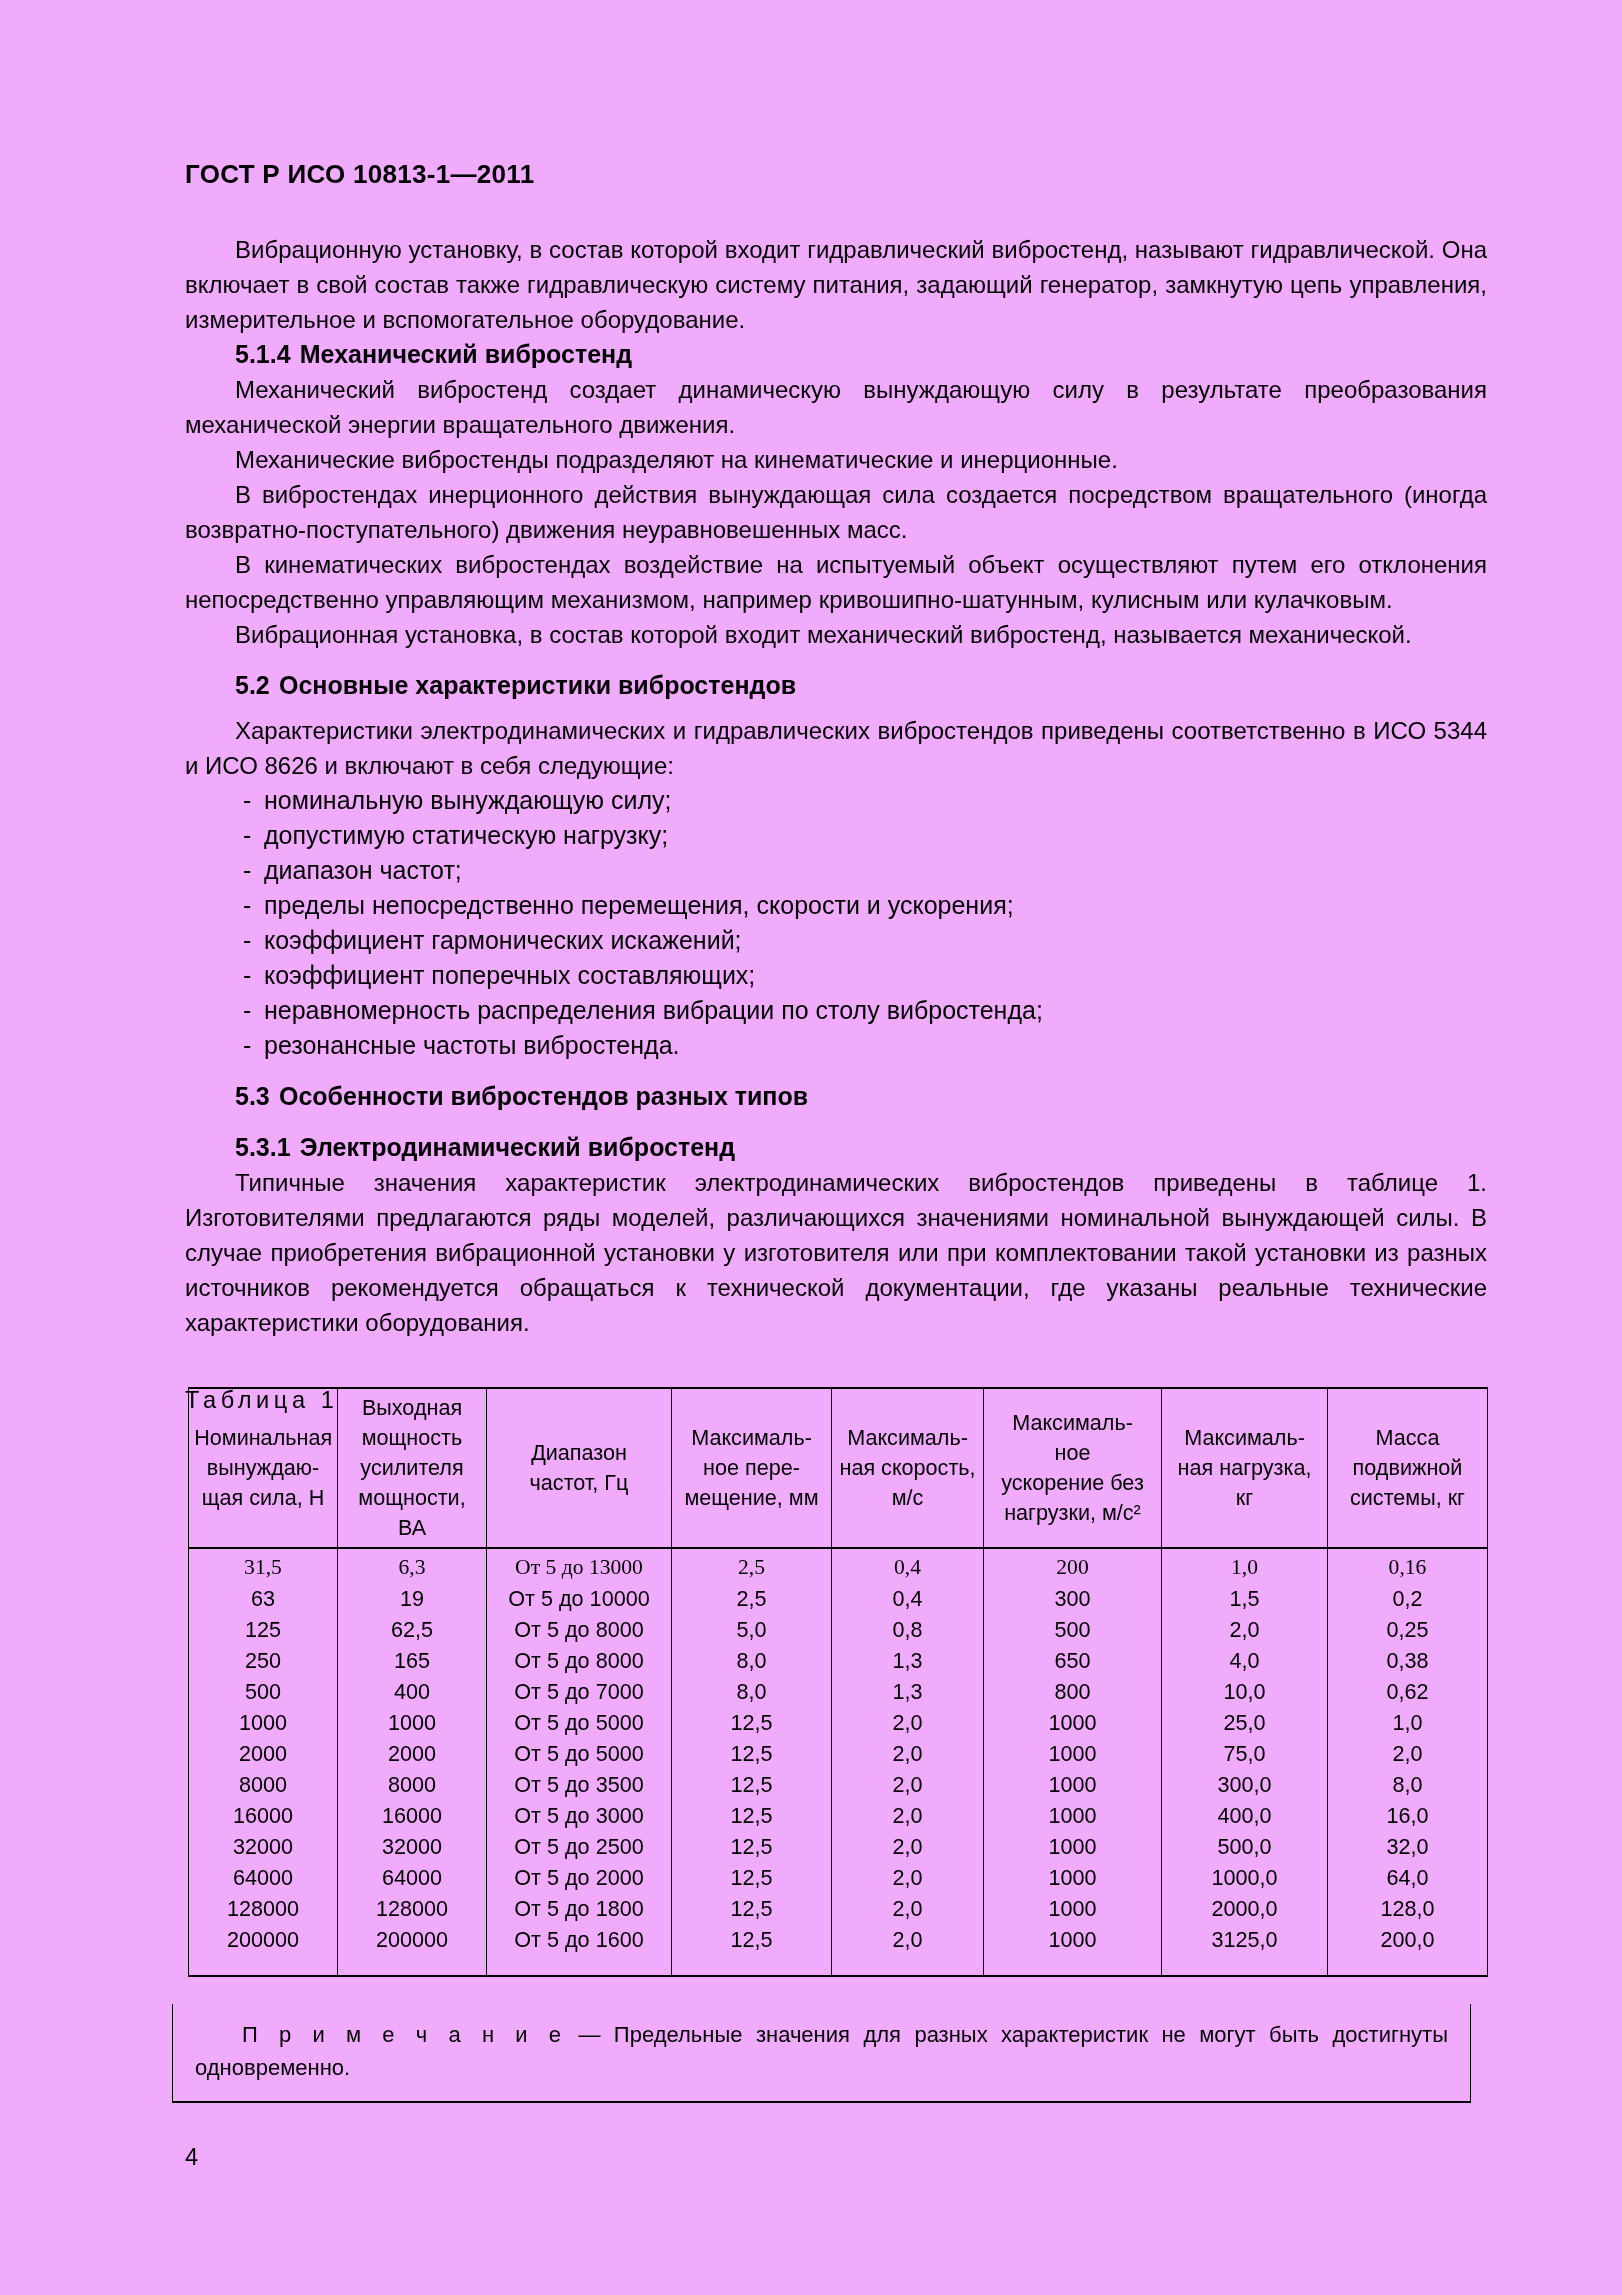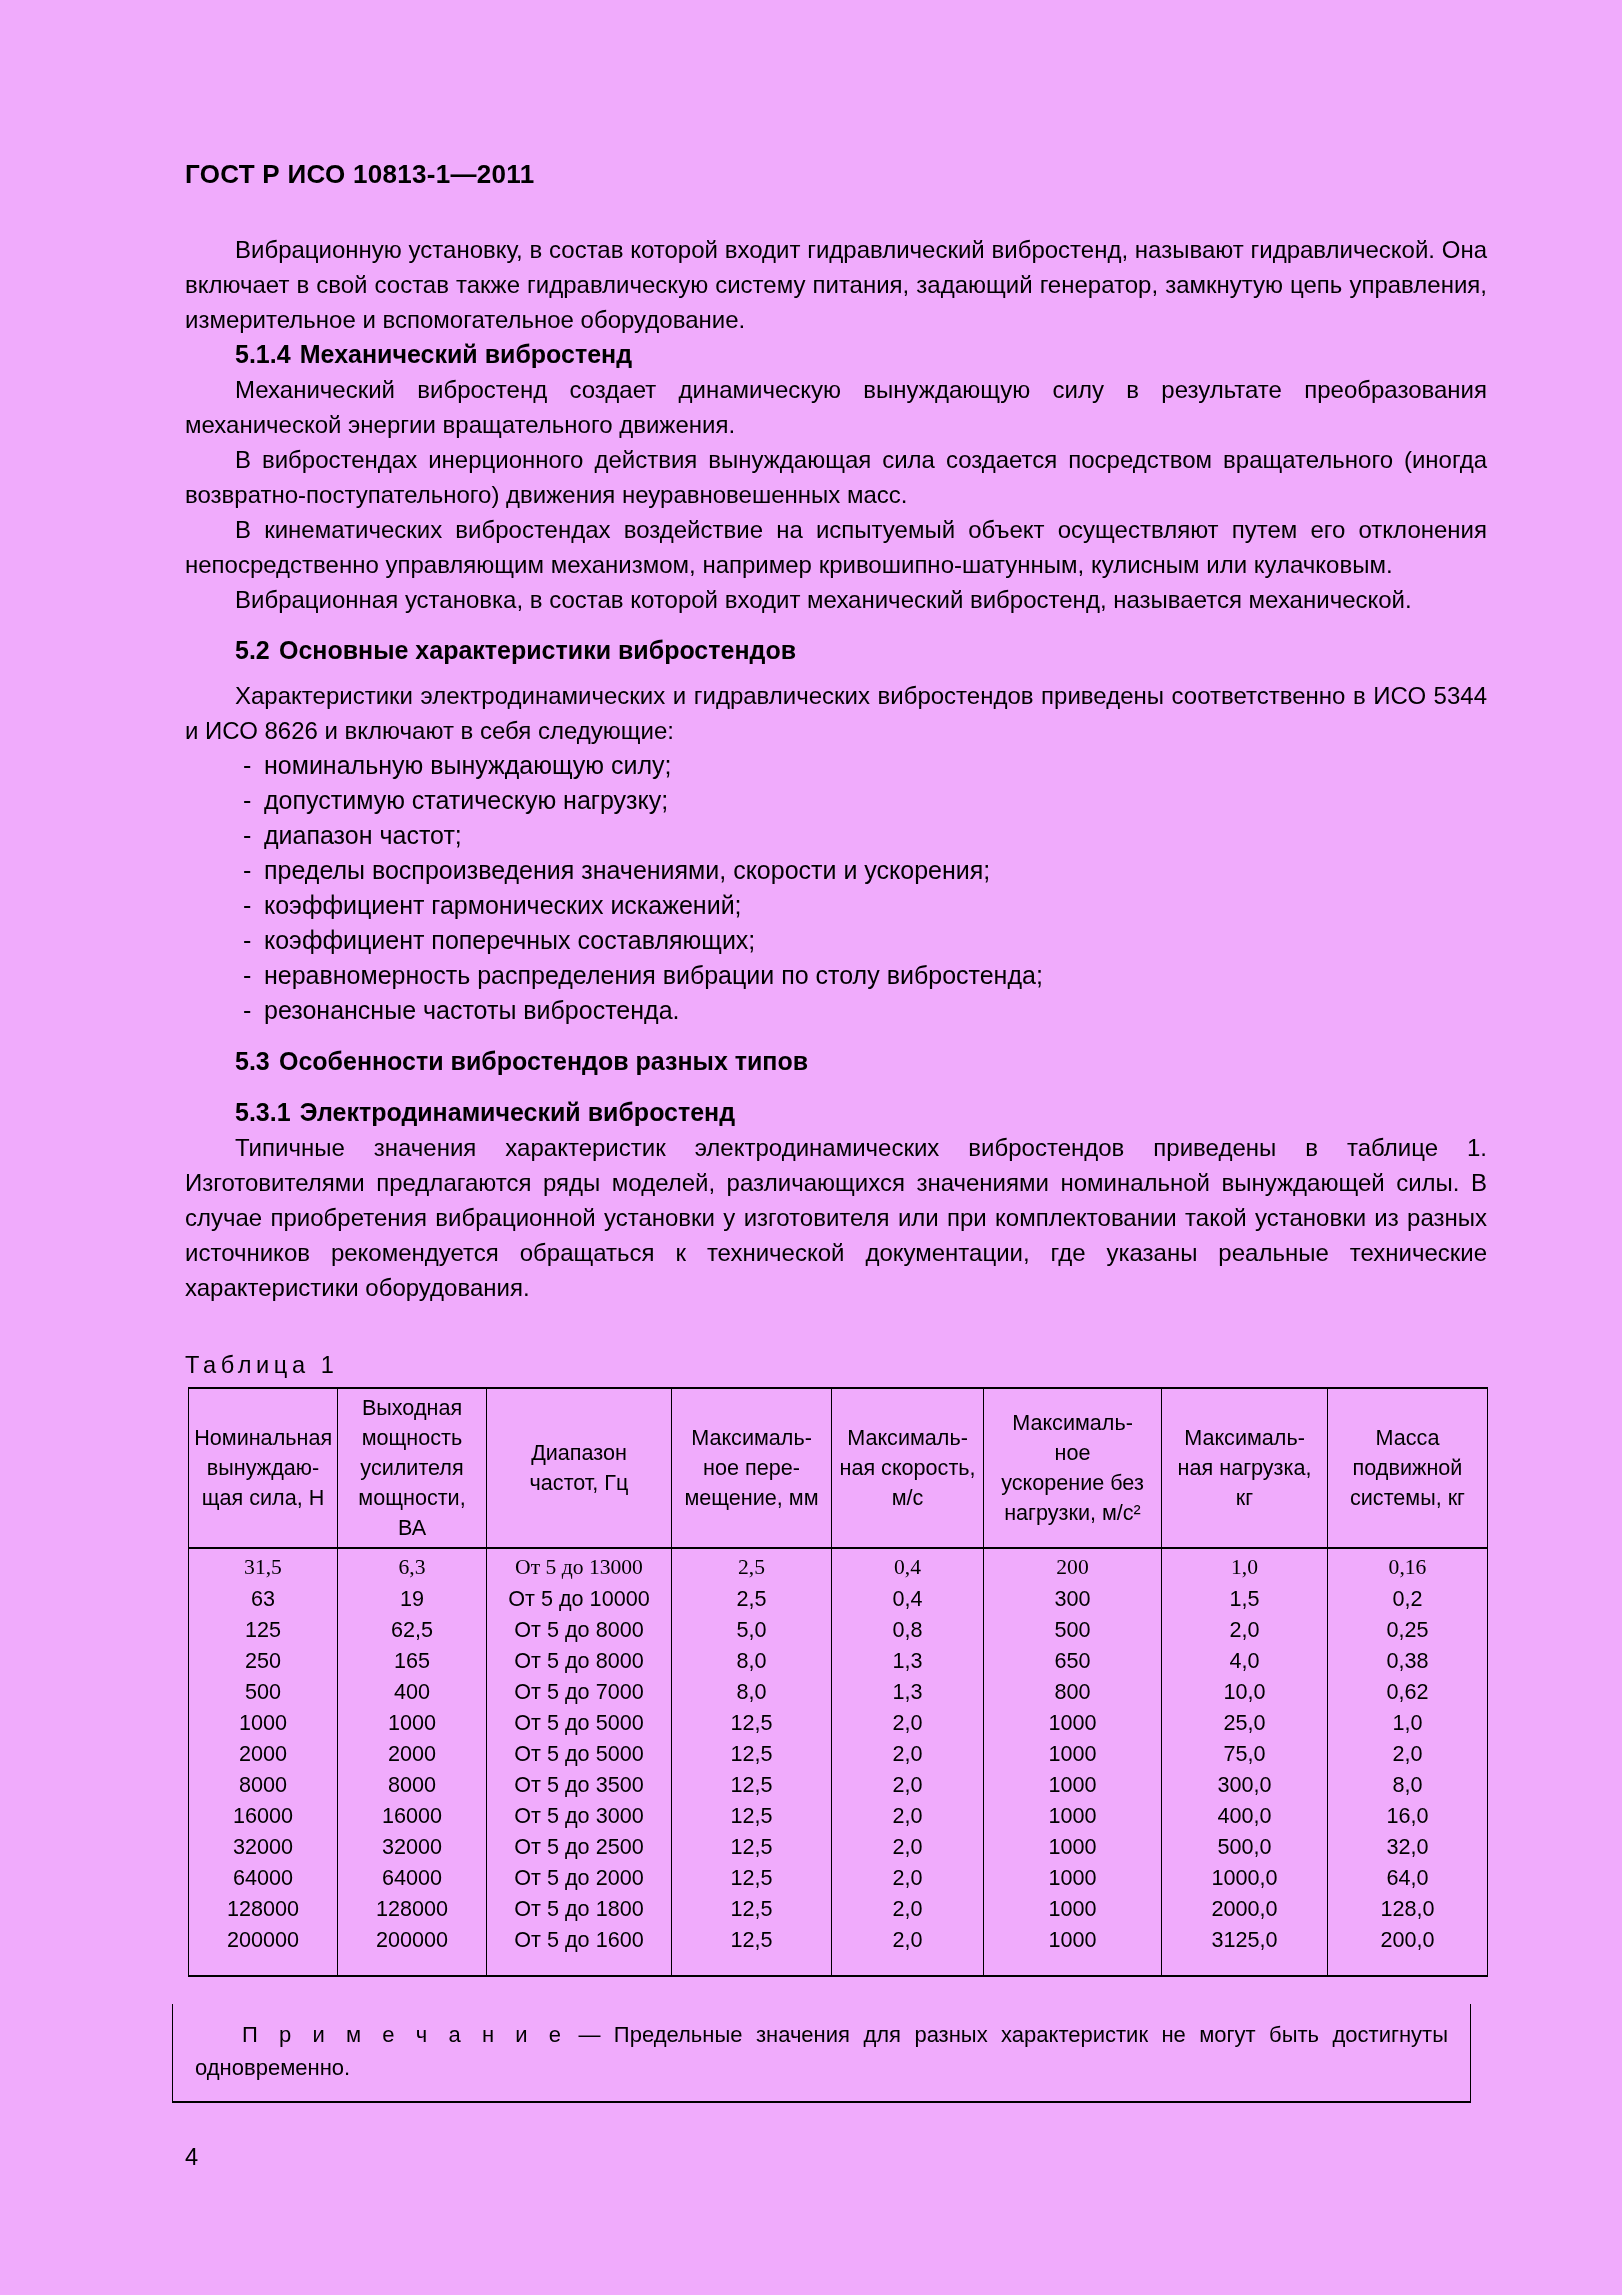--- a/index.html
+++ b/index.html
@@ -176,39 +176,40 @@
 
   <div class="body-block">
 
     <p class="para">Вибрационную установку, в состав которой входит гидравлический вибростенд, называют гидравлической. Она включает в свой состав также гидравлическую систему питания, задающий генератор, замкнутую цепь управления, измерительное и вспомогательное оборудование.</p>
 
     <h3 class="heading">
       <span class="num">5.1.4</span><span>Механический вибростенд</span>
     </h3>
 
     <p class="para">Механический вибростенд создает динамическую вынуждающую силу в результате преобразования механической энергии вращательного движения.</p>
+    <p class="para">Механические вибростенды подразделяют на кинематические и инерционные.</p>
     <p class="para">В вибростендах инерционного действия вынуждающая сила создается посредством вращательного (иногда возвратно-поступательного) движения неуравновешенных масс.</p>
     <p class="para">В кинематических вибростендах воздействие на испытуемый объект осуществляют путем его отклонения непосредственно управляющим механизмом, например кривошипно-шатунным, кулисным или кулачковым.</p>
     <p class="para">Вибрационная установка, в состав которой входит механический вибростенд, называется механической.</p>
 
     <div class="gap-md"></div>
 
     <h3 class="heading">
       <span class="num">5.2</span><span>Основные характеристики вибростендов</span>
     </h3>
 
     <div class="gap-sm"></div>
 
     <p class="para">Характеристики электродинамических и гидравлических вибростендов приведены соответственно в ИСО 5344 и ИСО 8626 и включают в себя следующие:</p>
 
     <ul class="dash-list">
       <li><span class="dash">-</span><span>номинальную вынуждающую силу;</span></li>
       <li><span class="dash">-</span><span>допустимую статическую нагрузку;</span></li>
       <li><span class="dash">-</span><span>диапазон частот;</span></li>
-      <li><span class="dash">-</span><span>пределы воспроизведения значениями, скорости и ускорения;</span></li>
+      <li><span class="dash">-</span><span>пределы непосредственно перемещения, скорости и ускорения;</span></li>
       <li><span class="dash">-</span><span>коэффициент гармонических искажений;</span></li>
       <li><span class="dash">-</span><span>коэффициент поперечных составляющих;</span></li>
       <li><span class="dash">-</span><span>неравномерность распределения вибрации по столу вибростенда;</span></li>
       <li><span class="dash">-</span><span>резонансные частоты вибростенда.</span></li>
     </ul>
 
     <div class="gap-md"></div>
 
     <h3 class="heading">
       <span class="num">5.3</span><span>Особенности вибростендов разных типов</span>

